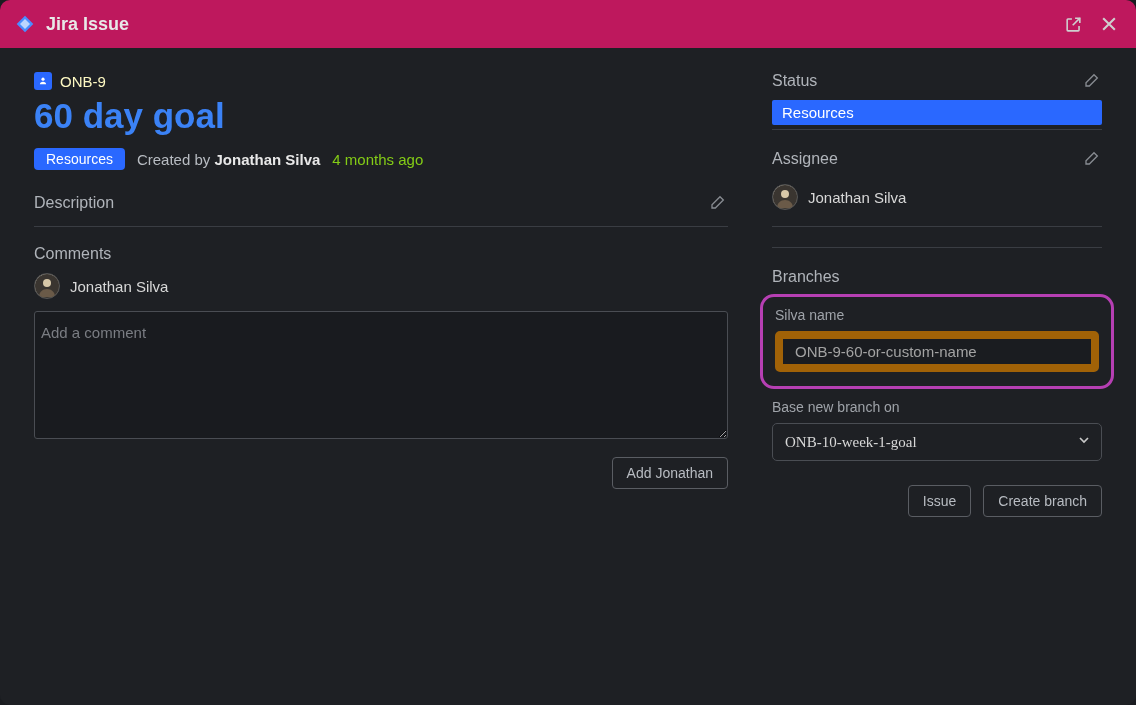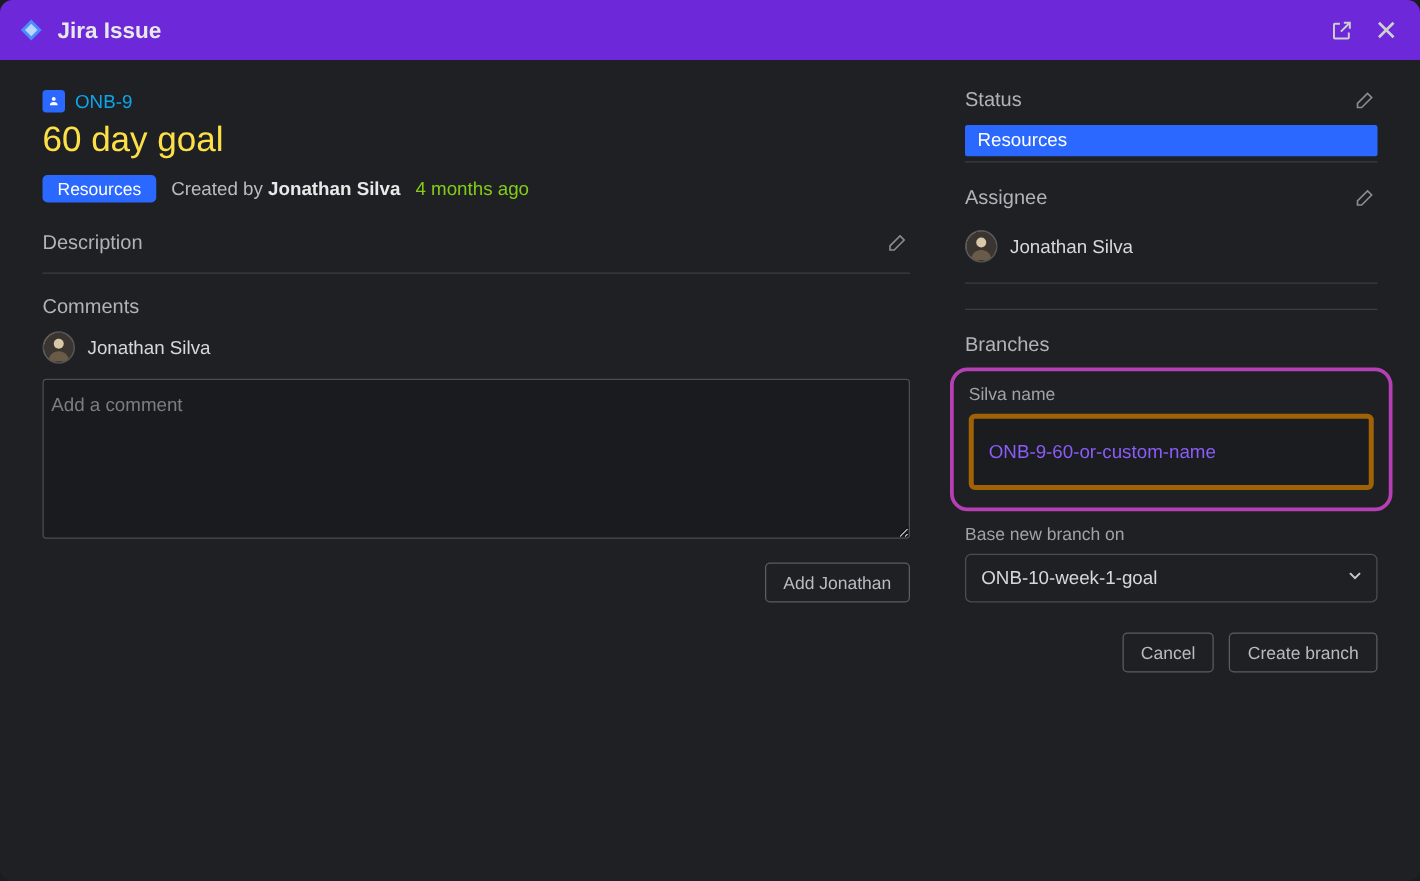--- a/index.html
+++ b/index.html
@@ -14,21 +14,21 @@
   .window {
     width: 100%;
     height: 100%;
     background: #1e2024;
     border-radius: 10px;
     display: flex;
     flex-direction: column;
   }
   .titlebar {
     height: 48px;
-    background: #6d28d9;
+    background: #be185d;
     border-top-left-radius: 10px;
     border-top-right-radius: 10px;
     display: flex;
     align-items: center;
     padding: 0 14px;
   }
   .titlebar .app-icon {
     width: 22px; height: 22px;
     display: inline-flex; align-items: center; justify-content: center;
     margin-right: 10px;
@@ -50,34 +50,34 @@
     flex: 1;
     padding: 24px 34px;
     display: flex;
     gap: 44px;
   }
   .left { flex: 1; min-width: 0; }
   .right { width: 330px; }
   .breadcrumb {
     display: flex; align-items: center;
     font-size: 15px;
-    color: #0ea5e9;
+    color: #fef9c3;
     margin-bottom: 6px;
   }
   .bc-icon {
     width: 18px; height: 18px;
     background: #2a68ff;
     border-radius: 3px;
     margin-right: 8px;
     display: inline-flex; align-items: center; justify-content: center;
   }
   h1.issue-title {
-    font-size: 28px;
-    font-weight: 400;
-    color: #fde047;
+    font-size: 35px;
+    font-weight: 700;
+    color: #3b82f6;
     margin-bottom: 12px;
   }
   .metaline {
     display: flex; align-items: center;
     gap: 12px;
     font-size: 15px;
     color: #b8bcc2;
     margin-bottom: 24px;
   }
   .badge {
@@ -165,40 +165,40 @@
   }
   .highlight-box {
     border: 3px solid #b63fb3;
     border-radius: 14px;
     padding: 10px 12px 14px 12px;
     margin: 0 -12px 10px -12px;
   }
   .text-input {
     width: 100%;
     background: #1a1c20;
-    border: 4px solid #a16207;
+    border: 8px solid #a16207;
     border-radius: 5px;
-    color: #8b5cf6;
-    font-size: 15px;
-    padding: 18px 12px;
+    color: #a3a3a3;
+    font-size: 15px;
+    padding: 4px 12px;
     font-family: inherit;
   }
   .select-wrap {
     position: relative;
     width: 100%;
   }
   .select {
     width: 100%;
     background: #1e2024;
     border: 1px solid #4a4d53;
     border-radius: 5px;
     color: #d8d8d8;
     font-size: 15px;
     padding: 10px 36px 10px 12px;
-    font-family: Liberation Sans, sans-serif;
+    font-family: Liberation Serif, serif;
     appearance: none;
     cursor: pointer;
   }
   .select-chevron {
     position: absolute;
     right: 10px; top: 50%;
     transform: translateY(-50%);
     pointer-events: none;
     color: #c8c8c8;
   }
@@ -347,20 +347,20 @@
             <option>ONB-10-week-1-goal</option>
           </select>
           <span class="select-chevron">
             <svg viewBox="0 0 24 24" width="16" height="16" fill="none" stroke="currentColor" stroke-width="2.5">
                 <path d="M6 9l6 6 6-6"></path>
               </svg>
           </span>
         </div>
 
         <div class="action-row">
-          <button class="btn">Cancel</button>
+          <button class="btn">Issue</button>
           <button class="btn">Create branch</button>
         </div>
       </div>
 
     </div>
   </div>
 </div>
 
 </body></html>

